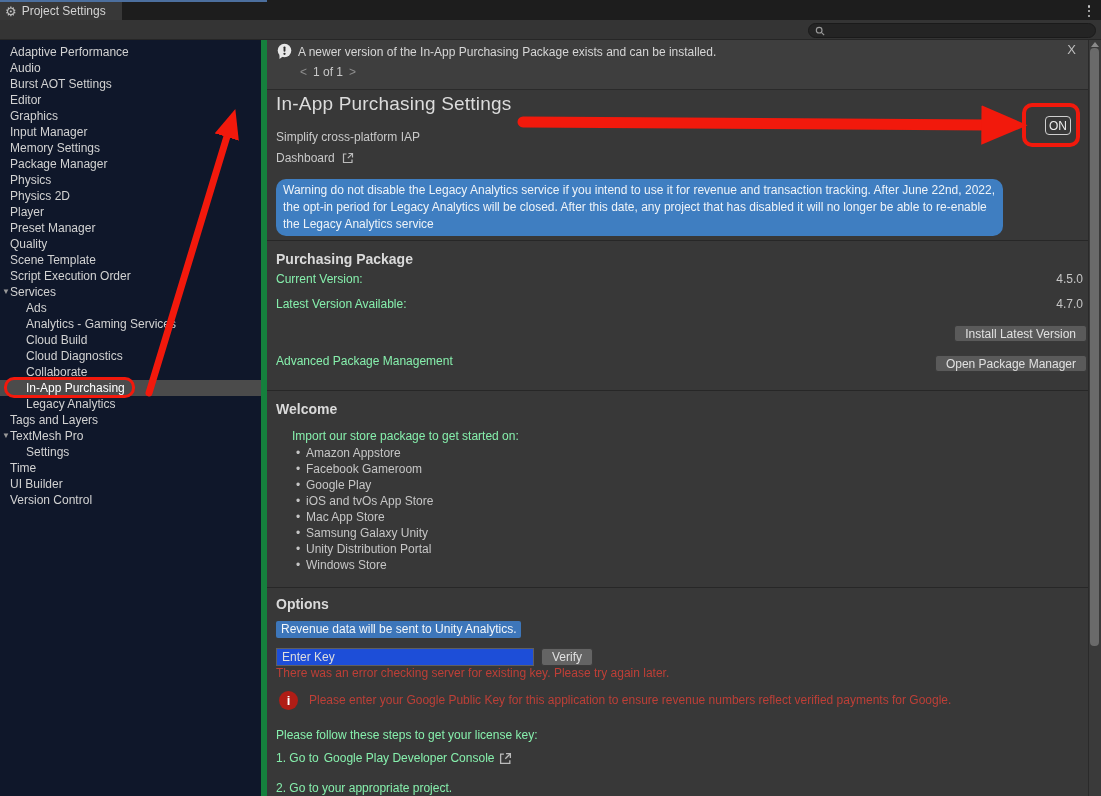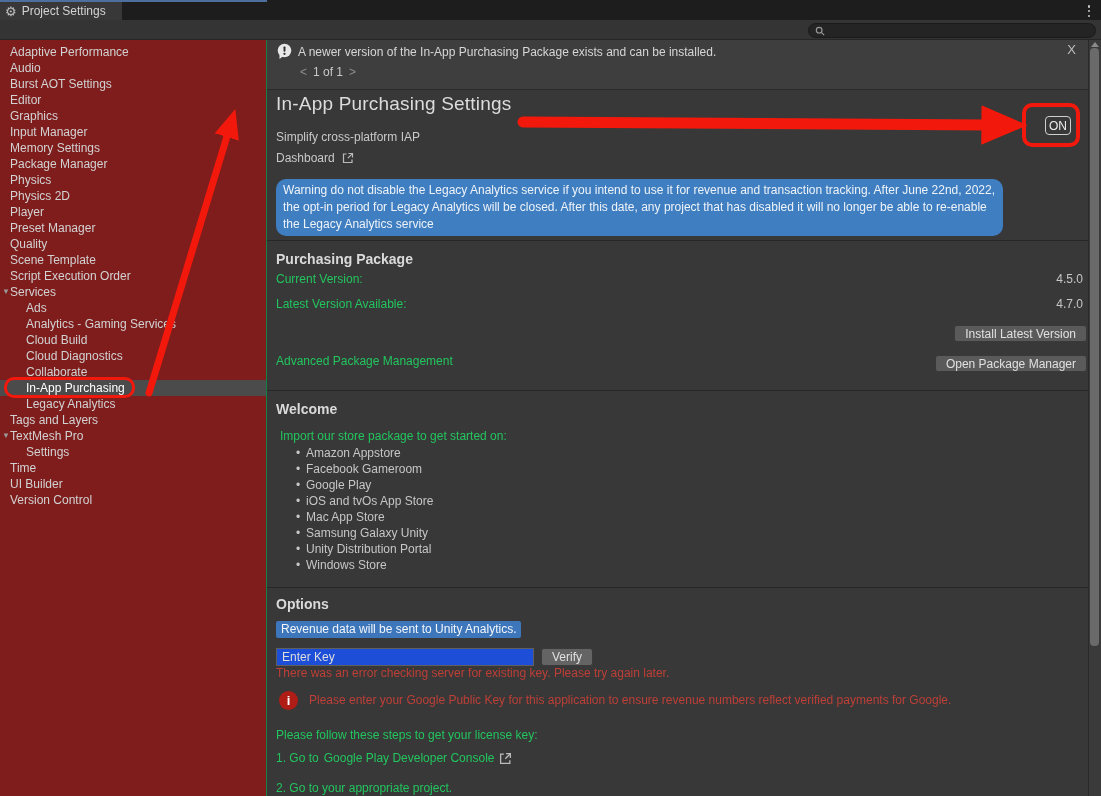--- a/index.html
+++ b/index.html
@@ -24,22 +24,22 @@
   
   .toolbar { left:0; top:20px; width:1101px; height:20px; background:#343434;
              border-bottom:1px solid #262626; }
   .searchbox { left:808px; top:23px; width:288px; height:15px; background:#242424;
                border:1px solid #1a1a1a; border-radius:8px; display:flex; align-items:center;
                padding:0 6px; gap:4px; }
   .searchbox input { flex:1; background:transparent; border:none; outline:none;
                      color:#d0d0d0; font:11px "Liberation Sans",sans-serif; }
 
   
-  .sidebar { left:0; top:40px; width:267px; height:756px; background:#7f1d1d;
-             border-right:1px solid #15803d; padding-top:4px; }
+  .sidebar { left:0; top:40px; width:267px; height:756px; background:#0f172a;
+             border-right:6px solid #15803d; padding-top:4px; }
   .side-row { position:relative; height:16px; line-height:16px; color:#d2d2d2;
               cursor:pointer; white-space:nowrap; }
   .side-row .fold { position:absolute; left:2px; top:0; font-size:8px; color:#999;
                     visibility:hidden; }
   .side-row.foldout .fold { visibility:visible; }
   .side-row .lbl { margin-left:10px; }
   .side-row.indent .lbl { margin-left:26px; }
   .side-row.selected { background:#4b4b4b; color:#ffffff; }
 
   
@@ -59,21 +59,21 @@
   .on-btn { left:1045px; top:116px; width:26px; height:19px; border:1px solid #cfcfcf;
             border-radius:4px; color:#ececec; display:flex; align-items:center;
             justify-content:center; font-size:12px; cursor:pointer; background:transparent; }
 
   .bluebox { left:276px; top:179px; width:727px; background:var(--help-blue,#3f7ec1);
              color:#eef3f8; padding:3px 7px; line-height:17px; border-radius:10px; }
 
   .sep { left:267px; width:821px; height:1px; background:#272727; }
 
   .h2 { font-size:14px; font-weight:bold; color:#dadada; }
-  .rowlabel { color:#22c55e; }
+  .rowlabel { color:#86efac; }
   .rowvalue { color:#c6c6c6; }
 
   .ubtn { background:#5a5a5a; border:1px solid #393939; border-radius:3px; color:#e0e0e0;
           font:12px "Liberation Sans",sans-serif; height:17px; padding:0 10px; cursor:pointer; }
 
   .stores { left:296px; top:445px; list-style:none; }
   .stores li { height:16px; line-height:16px; color:#c6c6c6; }
   .stores li .dot { display:inline-block; width:10px; color:#c6c6c6; }
 
   .rev-note { left:276px; top:621px; background:#3d76ba; color:#f2f6fa;
@@ -288,21 +288,21 @@
   <div class="abs rowlabel" style="left:276px; top:272px;">Current Version:</div>
   <div class="abs rowvalue" style="top:272px; right:18px;">4.5.0</div>
   <div class="abs rowlabel" style="left:276px; top:297px;">Latest Version Available:</div>
   <div class="abs rowvalue" style="top:297px; right:18px;">4.7.0</div>
   <button class="abs ubtn" style="top:325px; right:14px;">Install Latest Version</button>
   <div class="abs rowlabel" style="left:276px; top:354px;">Advanced Package Management</div>
   <button class="abs ubtn" style="top:355px; right:14px;">Open Package Manager</button>
 
   <div class="abs sep" style="top:390px;"></div>
   <div class="abs h2" style="left:276px; top:401px;">Welcome</div>
-  <div class="abs rowlabel" style="left:280px; top:429px;">Import our store package to get started on:</div>
+  <div class="abs rowlabel" style="left:292px; top:429px;">Import our store package to get started on:</div>
   <ul class="abs stores">
 
   <li><span class="dot">•</span><span>Amazon Appstore</span></li>
       <li><span class="dot">•</span><span>Facebook Gameroom</span></li>
       <li><span class="dot">•</span><span>Google Play</span></li>
       <li><span class="dot">•</span><span>iOS and tvOs App Store</span></li>
       <li><span class="dot">•</span><span>Mac App Store</span></li>
       <li><span class="dot">•</span><span>Samsung Galaxy Unity</span></li>
       <li><span class="dot">•</span><span>Unity Distribution Portal</span></li>
       <li><span class="dot">•</span><span>Windows Store</span></li>

